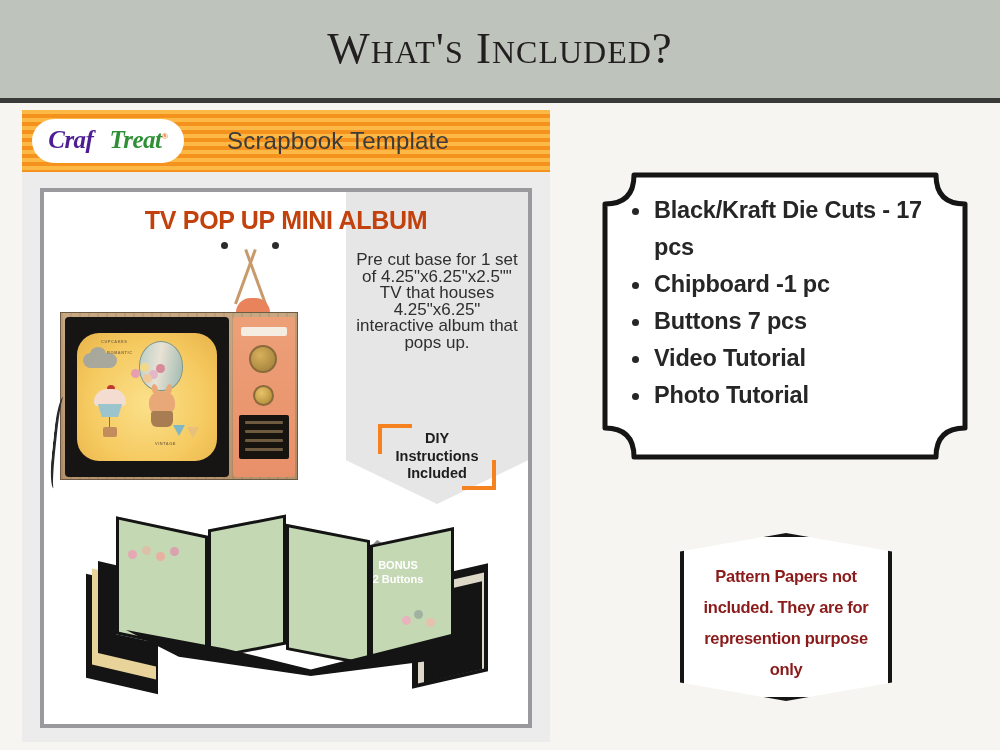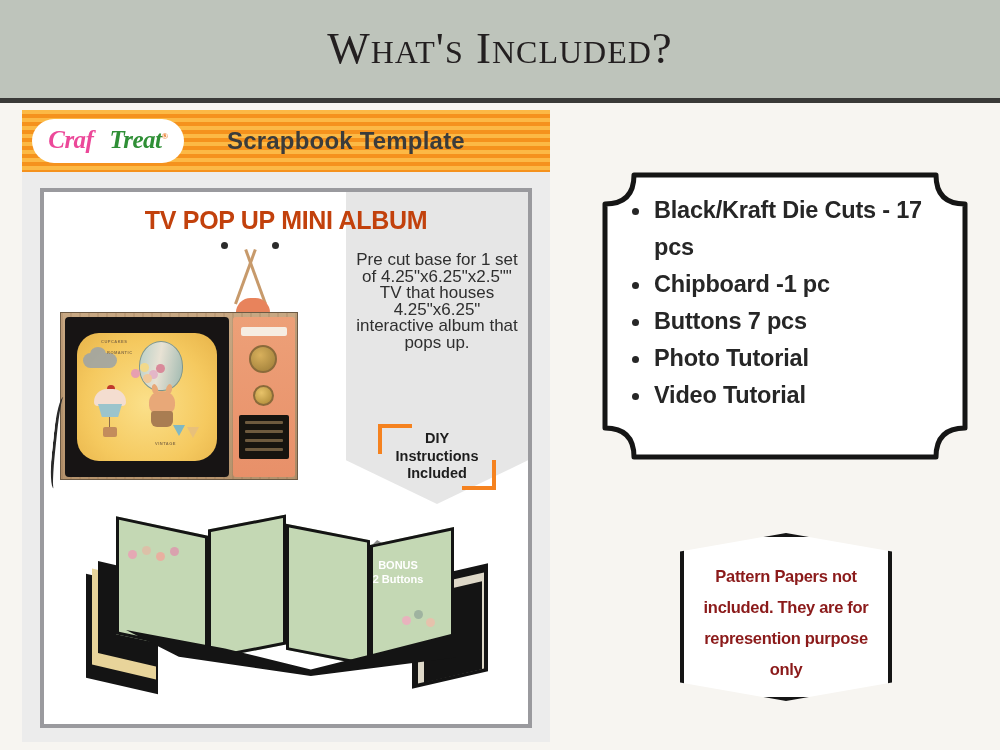--- a/index.html
+++ b/index.html
@@ -79,33 +79,33 @@
   }
   .brand-logo-text {
     font-family: "Liberation Serif", "DejaVu Serif", serif;
     font-style: italic;
     font-weight: bold;
     font-size: 25px;
     letter-spacing: -0.5px;
     position: relative;
     top: -1px;
   }
-  .logo-craf { color: #ec4899; }
+  .logo-craf { color: #4c1d95; }
   .logo-treat { color: #2f8f36; margin-left: 16px; }
   .logo-reg {
     font-size: 9px;
     vertical-align: super;
     color: #e8711a;
     font-style: normal;
   }
   .brand-bar-title {
     position: absolute;
     left: 205px; top: 17px;
     font-size: 24px;
-    font-weight: bold;
+    font-weight: normal;
     color: #3b3b3b;
     letter-spacing: 0.2px;
   }
 
   
   .sheet {
     position: absolute;
     left: 18px; top: 78px;
     width: 492px; height: 540px;
     background: #ffffff;
@@ -626,21 +626,21 @@
 </div>
 
 <div class="included-panel">
   <svg class="included-frame" viewBox="0 0 370 292" preserveAspectRatio="none">
     <path d="M 34,5 L 336,5 Q 336,34 365,34 L 365,258 Q 336,258 336,287 L 34,287 Q 34,258 5,258 L 5,34 Q 34,34 34,5 Z" fill="#ffffff" stroke="#151515" stroke-width="5" stroke-linejoin="round"></path>
   </svg>
   <ul class="included-list">
     <li>Black/Kraft Die Cuts - 17 pcs</li>
     <li>Chipboard  -1 pc</li>
     <li>Buttons 7 pcs</li>
+    <li>Video Tutorial</li>
     <li>Photo Tutorial</li>
-    <li>Video Tutorial</li>
   </ul>
 </div>
 
 <div class="disclaimer">
   <div class="disclaimer-shape"></div>
   <div class="disclaimer-text">Pattern Papers not included. They are for represention purpose only</div>
 </div>
 
 </body></html>

